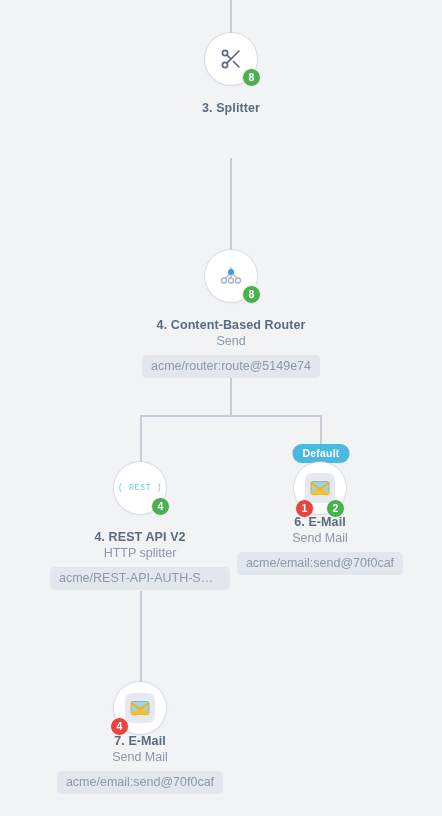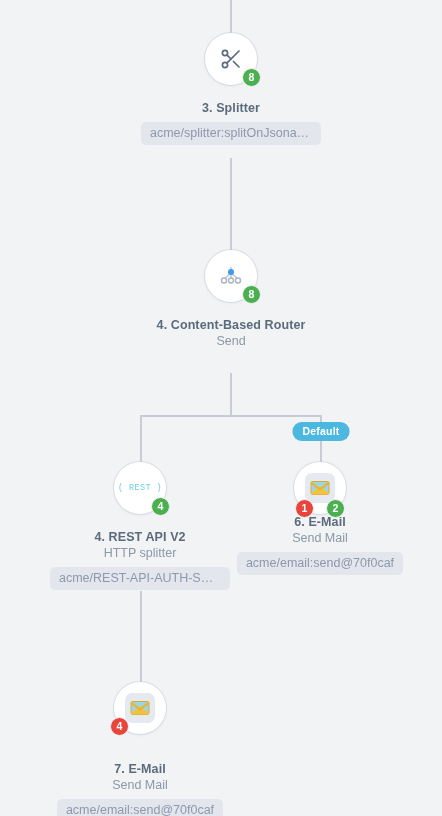--- a/index.html
+++ b/index.html
@@ -155,37 +155,36 @@
   <div class="conn conn-v" style="left:230px; top:373px; height:43px;"></div>
 
   <div class="conn conn-h" style="left:140px; top:415px; width:182px;"></div>
 
   <div class="conn conn-v" style="left:140px; top:415px; height:47px;"></div>
 
   <div class="conn conn-v" style="left:320px; top:415px; height:47px;"></div>
 
   <div class="conn conn-v" style="left:140px; top:591px; height:91px;"></div>
 
-  <div class="tag-default" style="left:321px; top:422px;">Default</div>
+  <div class="tag-default" style="left:321px; top:444px;">Default</div>
 
   <div class="node" style="left:231px; top:33px;">
     <div class="circle-wrap">
       <div class="circle">
         <svg class="ico" width="24" height="24" viewBox="0 0 24 24" fill="none" stroke="#5a6a84" stroke-width="1.7" stroke-linecap="round" stroke-linejoin="round">
           <circle cx="6" cy="6" r="2.6"></circle>
           <circle cx="6" cy="18" r="2.6"></circle>
           <line x1="20" y1="4" x2="8.12" y2="15.88"></line>
           <line x1="14.47" y1="14.48" x2="20" y2="20"></line>
           <line x1="8.12" y1="8.12" x2="12" y2="12"></line>
         </svg>
       </div>
       <div class="badge badge-green b-br">8</div>
     </div>
     <div class="title">3. Splitter</div>
-    <div class="pill">acme/splitter:splitOnJsonat…</div>
   </div>
 
   <div class="node" style="left:231px; top:250px;">
     <div class="circle-wrap">
       <div class="circle">
         <svg class="ico" width="26" height="24" viewBox="0 0 26 24">
           <g stroke="#b9c2cf" stroke-width="1.4" fill="none" stroke-linecap="round">
             <line x1="13" y1="8" x2="13" y2="3.5"></line>
             <line x1="13" y1="9" x2="6" y2="15"></line>
             <line x1="13" y1="9" x2="20" y2="15"></line>
@@ -194,20 +193,21 @@
           <circle cx="13" cy="8" r="3" fill="#3d9ae8"></circle>
           <circle cx="6" cy="16.5" r="2.5" fill="#ffffff" stroke="#aab4c2" stroke-width="1.4"></circle>
           <circle cx="13" cy="16.5" r="2.5" fill="#ffffff" stroke="#aab4c2" stroke-width="1.4"></circle>
           <circle cx="20" cy="16.5" r="2.5" fill="#ffffff" stroke="#aab4c2" stroke-width="1.4"></circle>
         </svg>
       </div>
       <div class="badge badge-green b-br">8</div>
     </div>
     <div class="title">4. Content-Based Router</div>
     <div class="subtitle">Send</div>
+    <div class="pill">acme/router:route@5149e74</div>
   </div>
 
   <div class="node" style="left:140px; top:462px;">
     <div class="circle-wrap">
       <div class="circle">
         <span class="rest-text">( REST )</span>
       </div>
       <div class="badge badge-green b-br">4</div>
     </div>
     <div class="title">4. REST API V2</div>
@@ -240,18 +240,18 @@
         <span class="mail-bg">
           <svg class="ico" width="20" height="16" viewBox="0 0 20 16">
             <rect x="1" y="1.5" width="18" height="13" rx="1.6" fill="#9fd6de" stroke="#d8a93a" stroke-width="1"></rect>
             <path d="M1 13 L10 6.5 L19 13 L19 13.5 A1.3 1.3 0 0 1 17.7 14.5 L2.3 14.5 A1.3 1.3 0 0 1 1 13.5 Z" fill="#f2c23e"></path>
             <path d="M1 2.6 L10 9.4 L19 2.6" fill="none" stroke="#e8b433" stroke-width="2.1" stroke-linejoin="round"></path>
           </svg>
         </span>
       </div>
       <div class="badge badge-red b-bl">4</div>
     </div>
-    <div class="title" style="margin-top:28px;">7. E-Mail</div>
+    <div class="title" style="margin-top:0;">7. E-Mail</div>
     <div class="subtitle">Send Mail</div>
     <div class="pill">acme/email:send@70f0caf</div>
   </div>
 
 </div>
 
 </body></html>

